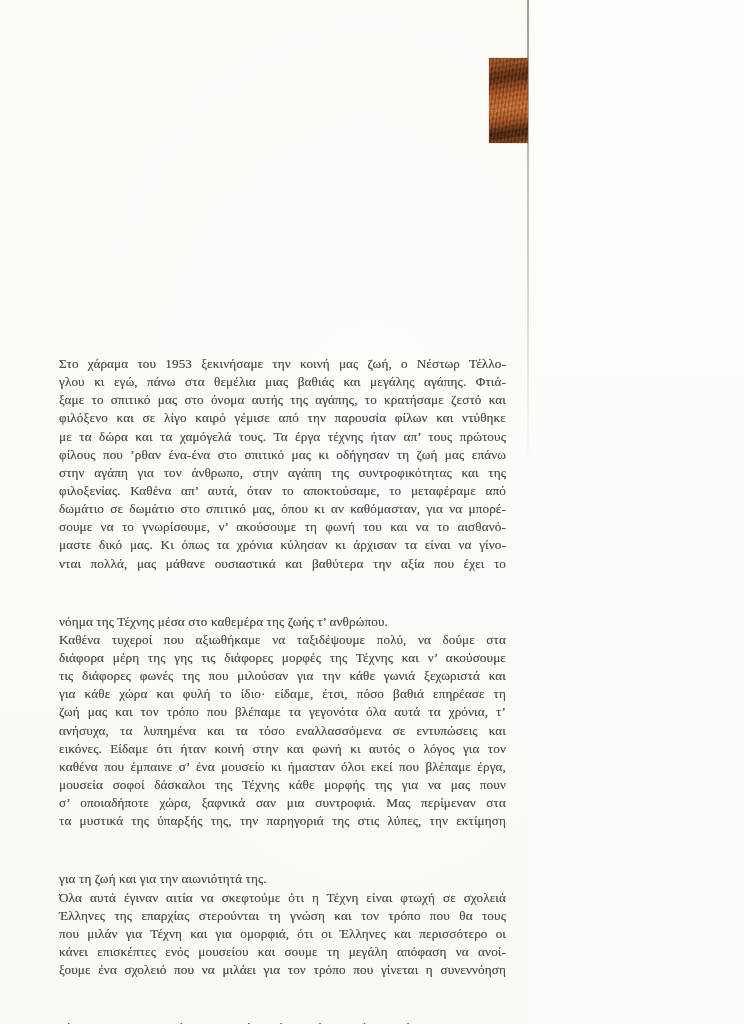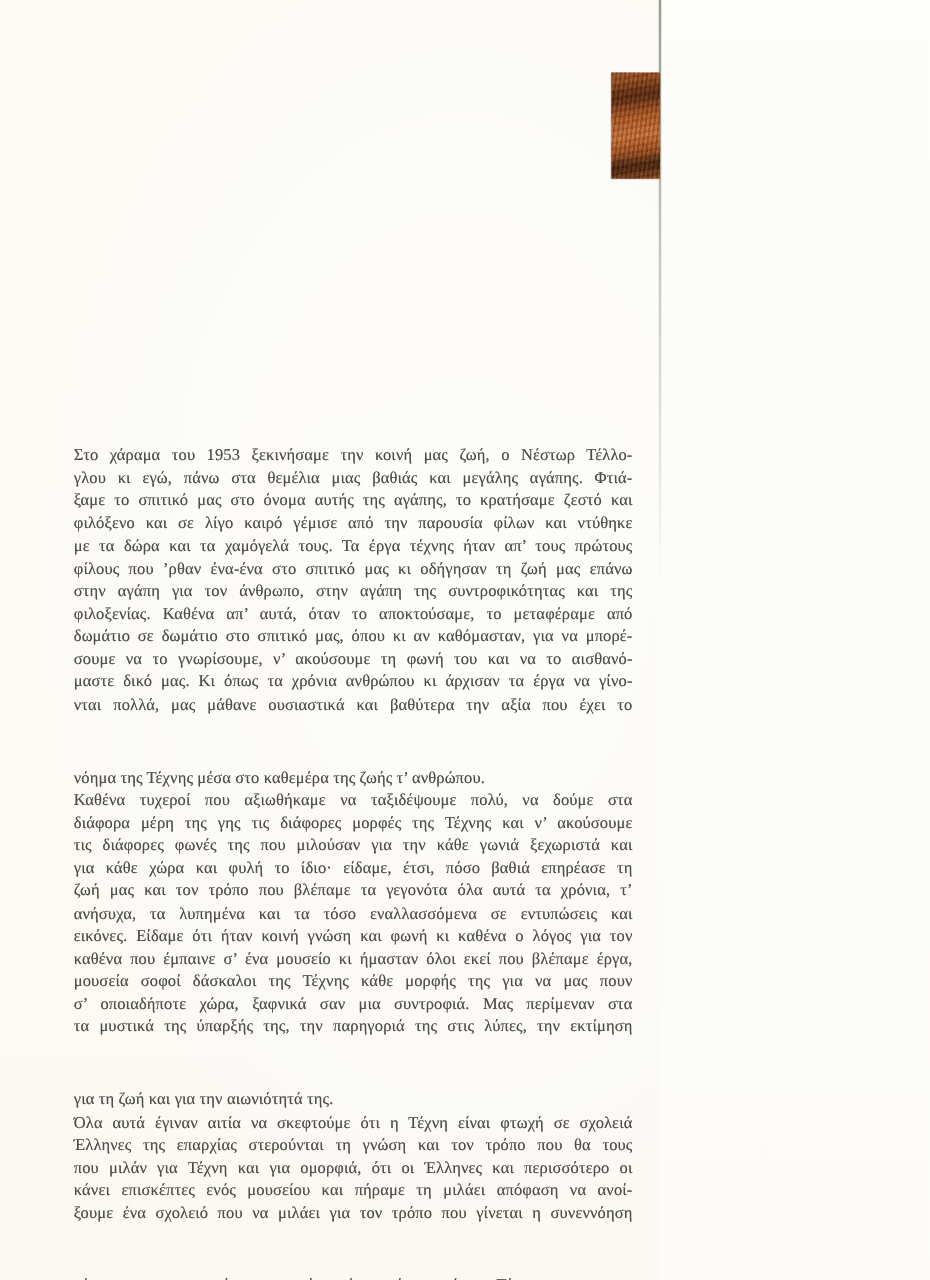--- a/index.html
+++ b/index.html
@@ -91,35 +91,35 @@
       <div class="text-line">Στο χάραμα του 1953 ξεκινήσαμε την κοινή μας ζωή, ο Νέστωρ Τέλλο-</div>
       <div class="text-line">γλου κι εγώ, πάνω στα θεμέλια μιας βαθιάς και μεγάλης αγάπης. Φτιά-</div>
       <div class="text-line">ξαμε το σπιτικό μας στο όνομα αυτής της αγάπης, το κρατήσαμε ζεστό και</div>
       <div class="text-line">φιλόξενο και σε λίγο καιρό γέμισε από την παρουσία φίλων και ντύθηκε</div>
       <div class="text-line">με τα δώρα και τα χαμόγελά τους. Τα έργα τέχνης ήταν απ’ τους πρώτους</div>
       <div class="text-line">φίλους που ’ρθαν ένα-ένα στο σπιτικό μας κι οδήγησαν τη ζωή μας επάνω</div>
       <div class="text-line">στην αγάπη για τον άνθρωπο, στην αγάπη της συντροφικότητας και της</div>
       <div class="text-line">φιλοξενίας. Καθένα απ’ αυτά, όταν το αποκτούσαμε, το μεταφέραμε από</div>
       <div class="text-line">δωμάτιο σε δωμάτιο στο σπιτικό μας, όπου κι αν καθόμασταν, για να μπορέ-</div>
       <div class="text-line">σουμε να το γνωρίσουμε, ν’ ακούσουμε τη φωνή του και να το αισθανό-</div>
-      <div class="text-line">μαστε δικό μας. Κι όπως τα χρόνια ανθρώπου κι άρχισαν τα έργα να γίνο-</div>
+      <div class="text-line">μαστε δικό μας. Κι όπως τα χρόνια κύλησαν κι άρχισαν τα είναι να γίνο-</div>
       <div class="text-line">νται πολλά, μας μάθανε ουσιαστικά και βαθύτερα την αξία που έχει το</div>
       <div class="text-line para-end">νόημα της Τέχνης μέσα στο καθεμέρα της ζωής τ’ ανθρώπου.</div>
       <div class="text-line">Καθένα τυχεροί που αξιωθήκαμε να ταξιδέψουμε πολύ, να δούμε στα</div>
       <div class="text-line">διάφορα μέρη της γης τις διάφορες μορφές της Τέχνης και ν’ ακούσουμε</div>
       <div class="text-line">τις διάφορες φωνές της που μιλούσαν για την κάθε γωνιά ξεχωριστά και</div>
       <div class="text-line">για κάθε χώρα και φυλή το ίδιο· είδαμε, έτσι, πόσο βαθιά επηρέασε τη</div>
       <div class="text-line">ζωή μας και τον τρόπο που βλέπαμε τα γεγονότα όλα αυτά τα χρόνια, τ’</div>
       <div class="text-line">ανήσυχα, τα λυπημένα και τα τόσο εναλλασσόμενα σε εντυπώσεις και</div>
-      <div class="text-line">εικόνες. Είδαμε ότι ήταν κοινή γνώση και φωνή κι καθένα ο λόγος για τον</div>
+      <div class="text-line">εικόνες. Είδαμε ότι ήταν κοινή στην και φωνή κι αυτός ο λόγος για τον</div>
       <div class="text-line">καθένα που έμπαινε σ’ ένα μουσείο κι ήμασταν όλοι εκεί που βλέπαμε έργα,</div>
       <div class="text-line">μουσεία σοφοί δάσκαλοι της Τέχνης κάθε μορφής της για να μας πουν</div>
       <div class="text-line">σ’ οποιαδήποτε χώρα, ξαφνικά σαν μια συντροφιά. Μας περίμεναν στα</div>
       <div class="text-line">τα μυστικά της ύπαρξής της, την παρηγοριά της στις λύπες, την εκτίμηση</div>
       <div class="text-line para-end">για τη ζωή και για την αιωνιότητά της.</div>
       <div class="text-line">Όλα αυτά έγιναν αιτία να σκεφτούμε ότι η Τέχνη είναι φτωχή σε σχολειά</div>
       <div class="text-line">Έλληνες της επαρχίας στερούνται τη γνώση και τον τρόπο που θα τους</div>
       <div class="text-line">που μιλάν για Τέχνη και για ομορφιά, ότι οι Έλληνες και περισσότερο οι</div>
-      <div class="text-line">κάνει επισκέπτες ενός μουσείου και πήραμε τη μιλάει απόφαση να ανοί-</div>
+      <div class="text-line">κάνει επισκέπτες ενός μουσείου και σουμε τη μεγάλη απόφαση να ανοί-</div>
       <div class="text-line">ξουμε ένα σχολειό που να μιλάει για τον τρόπο που γίνεται η συνεννόηση</div>
       <div class="text-line para-end">νόησης και για τη χαρά που απορρέει από τη γνώση αυτής της Τέχνης.</div>
     </div>
 </div>
 
 </body></html>

